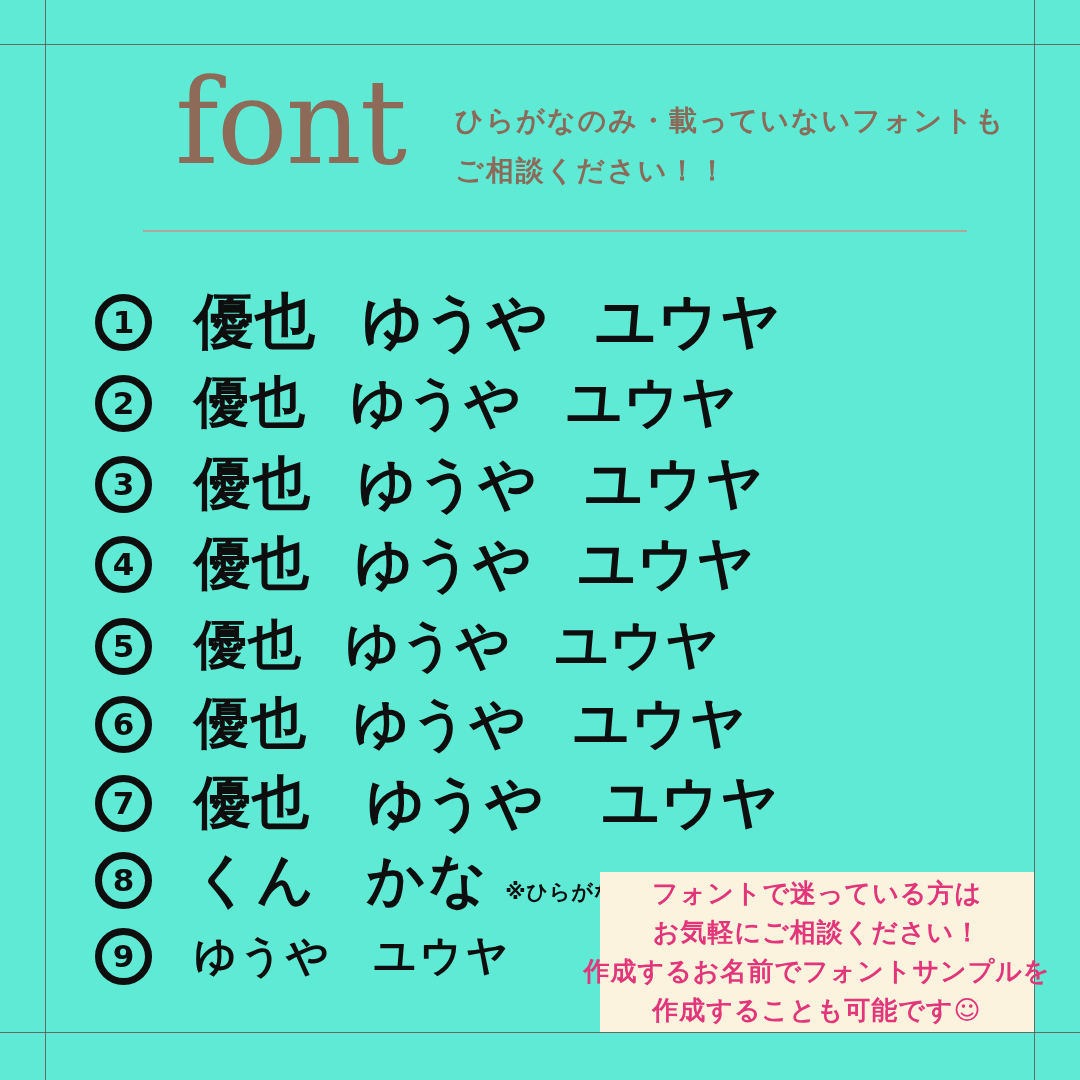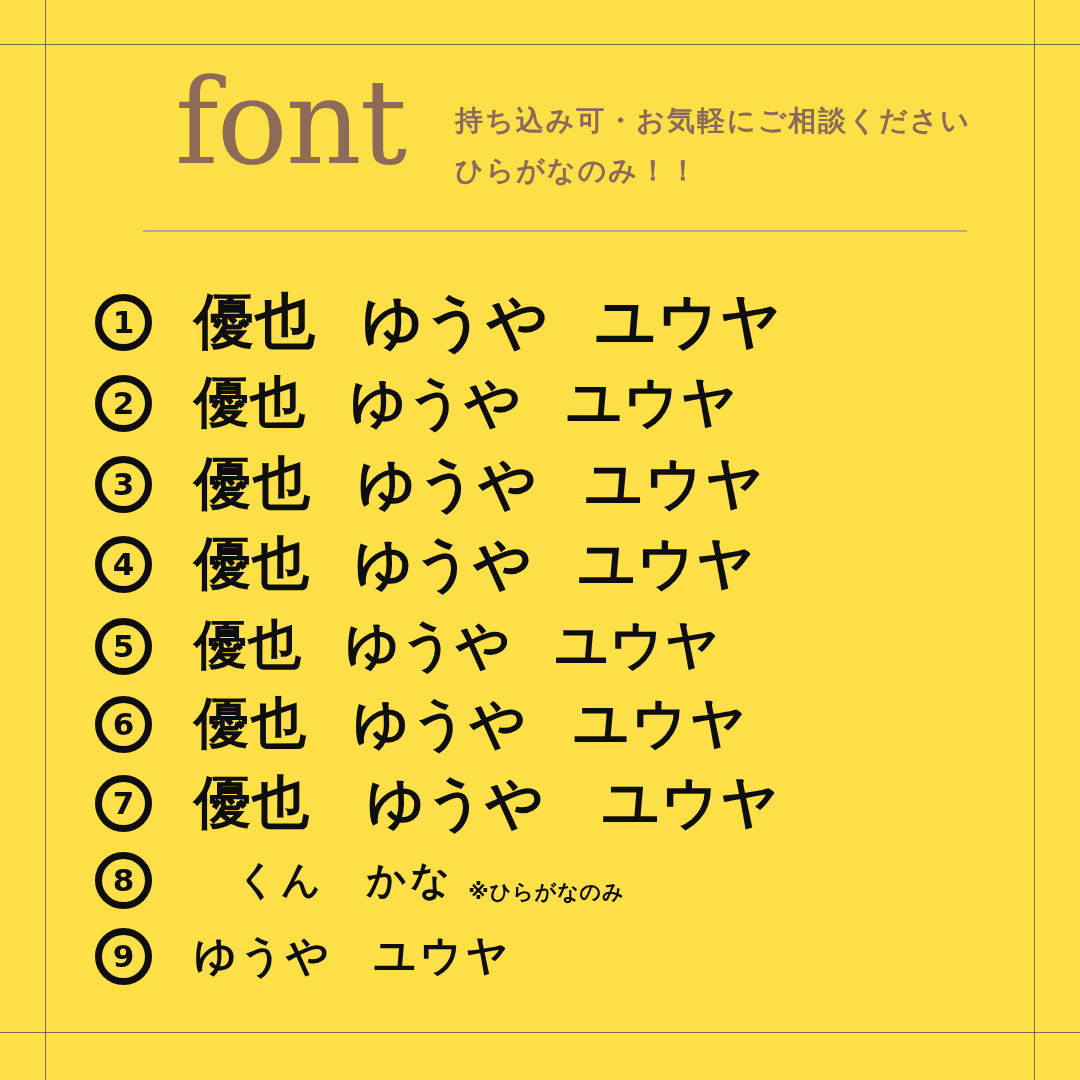--- a/index.html
+++ b/index.html
@@ -4,21 +4,21 @@
 <style>
   * { margin: 0; padding: 0; box-sizing: border-box; }
   html, body { width: 1080px; height: 1080px; }
   body {
     font-family: "DejaVu Sans", sans-serif;
     background: #fdf2ee;
   }
   .canvas {
     position: relative;
     width: 1080px; height: 1080px;
-    background: #fde047;
+    background: #5eead4;
     overflow: hidden;
   }
   
   .frame-v { position: absolute; top: 0; width: 1px; height: 1080px; background: rgba(95,80,72,.8); }
   .frame-v.left  { left: 45px; }
   .frame-v.right { left: 1034px; }
   .frame-h { position: absolute; left: 0; width: 1080px; height: 1px; background: rgba(95,80,72,.8); }
   .frame-h.top    { top: 44px; }
   .frame-h.bottom { top: 1032px; }
 
@@ -57,21 +57,21 @@
     font-weight: 700; color: #0e0e0e;
     word-spacing: 24px; letter-spacing: 1px;
   }
   .r1 .sample-text { font-size: 60px; }
   .r2 .sample-text { font-size: 55px; }
   .r3 .sample-text { font-size: 57px; letter-spacing: 2px; }
   .r4 .sample-text { font-size: 57px; }
   .r5 .sample-text { font-size: 53px; }
   .r6 .sample-text { font-size: 55px; letter-spacing: 2px; }
   .r7 .sample-text { font-size: 57px; word-spacing: 36px; }
-  .r8 .sample-text { font-size: 39px; letter-spacing: 4px; margin-left: 43px; }
+  .r8 .sample-text { font-size: 57px; letter-spacing: 4px; }
   .r9 .sample-text { font-size: 42px; letter-spacing: 3px; }
   .row-note {
     font-size: 21px; font-weight: 900; color: #0e0e0e;
     align-self: flex-end; margin: 0 0 6px 14px; letter-spacing: 1px;
   }
 
   
   .info-box {
     position: absolute; left: 600px; top: 872px;
     width: 434px; height: 160px;
@@ -92,22 +92,22 @@
 <div class="canvas">
 
   <div class="frame-v left"></div>
   <div class="frame-v right"></div>
   <div class="frame-h top"></div>
   <div class="frame-h bottom"></div>
 
   <div class="logo">font</div>
 
   <div class="tagline">
-    <span style="display:block">持ち込み可・お気軽にご相談ください</span>
-    <span style="display:block">ひらがなのみ！！</span>
+    <span style="display:block">ひらがなのみ・載っていないフォントも</span>
+    <span style="display:block">ご相談ください！！</span>
   </div>
 
   <div class="divider"></div>
 
   <div class="sample-row r1" style="top:290px">
     <span class="num-badge">1</span>
     <span class="sample-text">優也 ゆうや ユウヤ</span>
   </div>
 
   <div class="sample-row r2" style="top:371px">
@@ -144,14 +144,20 @@
     <span class="num-badge">8</span>
     <span class="sample-text">くん かな</span>
     <span class="row-note">※ひらがなのみ</span>
   </div>
 
   <div class="sample-row r9" style="top:924px">
     <span class="num-badge">9</span>
     <span class="sample-text">ゆうや ユウヤ</span>
   </div>
 
+  <div class="info-box">
+    <span class="info-line">フォントで迷っている方は</span>
+    <span class="info-line">お気軽にご相談ください！</span>
+    <span class="info-line">作成するお名前でフォントサンプルを</span>
+    <span class="info-line">作成することも可能です☺</span>
+  </div>
 
 </div>
 
 </body></html>

